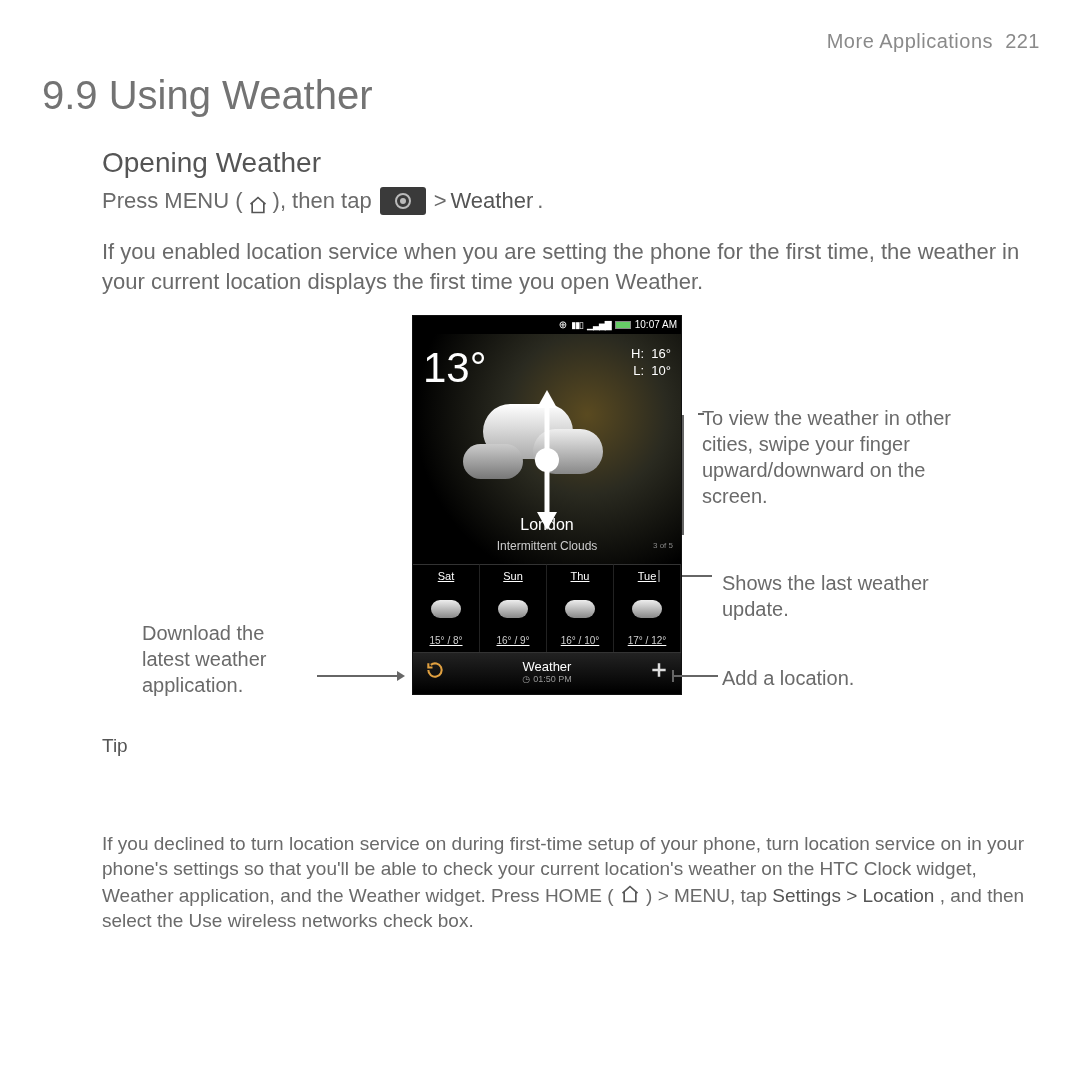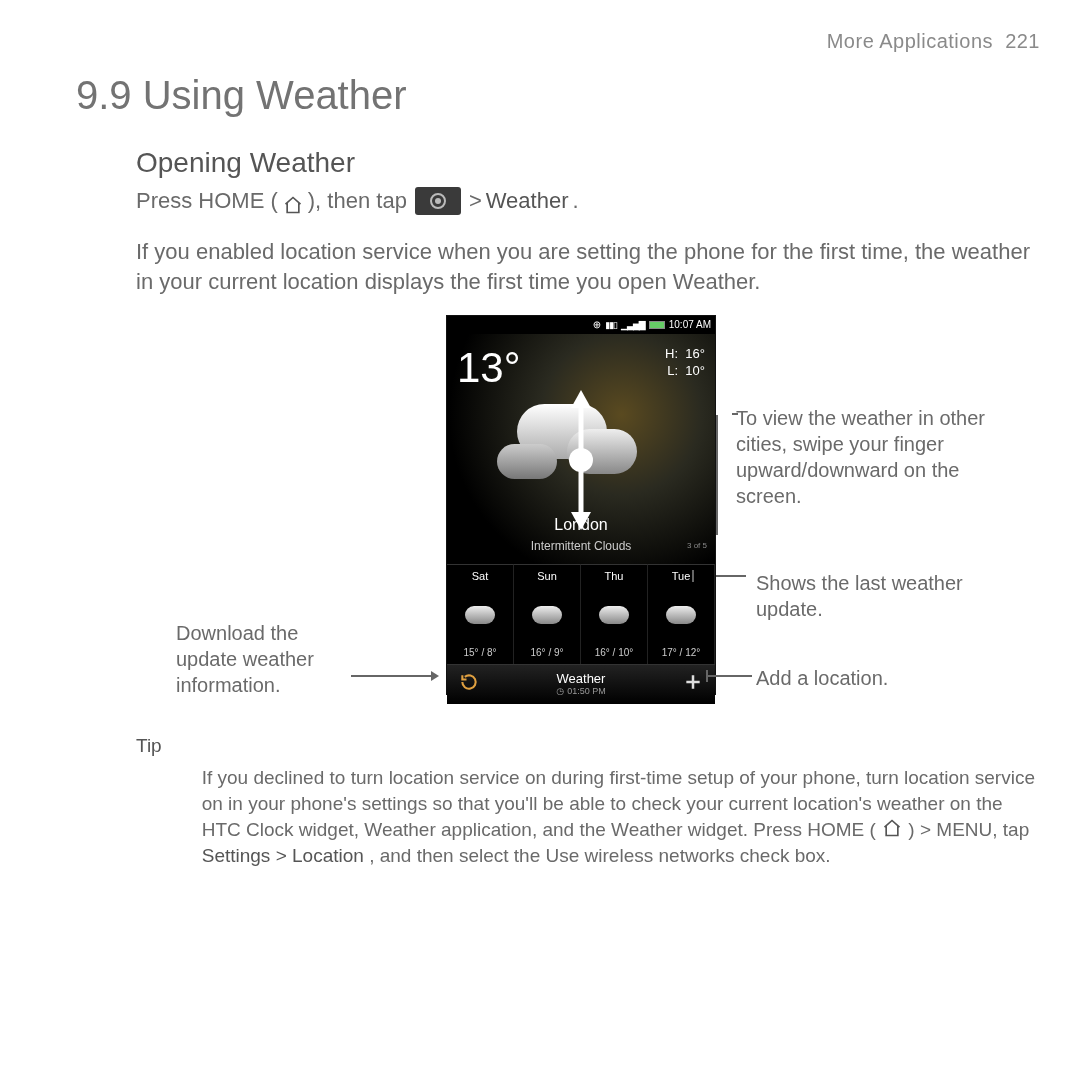--- a/index.html
+++ b/index.html
@@ -6,21 +6,21 @@
   body {
     font-family: "Helvetica Neue", Arial, sans-serif;
     width: 1080px;
     height: 1080px;
     background: #fff;
     color: #6a6a6a;
     position: relative;
     font-weight: 300;
   }
   .page {
-    padding: 30px 40px 0 76px;
+    padding: 30px 40px 0 42px;
   }
   .running-head {
     text-align: right;
     font-size: 20px;
     color: #8a8a8a;
     margin-bottom: 20px;
     letter-spacing: 0.5px;
   }
   .running-head .pagenum { margin-left: 6px; }
   h1.section-title {
@@ -96,21 +96,21 @@
     filter: blur(0.5px);
     box-shadow: 0 0 0 0 #ddd;
   }
   .c1{ width:90px; height:55px; left:70px; top:70px; background:linear-gradient(#fff,#aaa); border-radius:40px;}
   .c2{ width:70px; height:45px; left:120px; top:95px; background:linear-gradient(#eee,#888); border-radius:40px;}
   .c3{ width:60px; height:35px; left:50px; top:110px; background:linear-gradient(#ccc,#777); border-radius:40px;}
   .city { position:absolute; bottom:28px; width:100%; text-align:center; font-size:16px;}
   .desc { position:absolute; bottom:10px; width:100%; text-align:center; font-size:12px; color:#ccc;}
   .counter { position:absolute; bottom:12px; right:8px; font-size:8px; color:#888;}
   .forecast-row {
-    display:flex; height:100px; background:#000;
+    display:flex; height:88px; background:#000;text-decoration:underline;
   }
   .fc {
     flex:1; border-top:1px solid #333; border-right:1px solid #222;
     display:flex; flex-direction:column; align-items:center; justify-content:space-between;
     padding:4px 0; font-size:11px;
   }
   .fc .mini-cloud{
     width:30px; height:18px; background:linear-gradient(#eee,#888); border-radius:12px; margin:2px 0;
   }
   .fc .t { font-size:10px; color:#ccc;}
@@ -142,42 +142,42 @@
   .l-r3  { left:570px; top:360px; width:46px; height:2px;}
   .l-l   { left:215px; top:360px; width:86px; height:2px;}
   .l-l-arrow, .l-r3-arrow { position:absolute; top:-4px; width:0;height:0; border-top:5px solid transparent; border-bottom:5px solid transparent;}
   .l-l-arrow{ right:-2px; border-left:8px solid #666;}
   .l-r3-tick{ position:absolute; left:570px; top:355px; width:2px; height:12px; background:#666;}
   .l-r1-tick{ position:absolute; left:596px; top:98px; width:6px; height:2px; background:#666;}
   .l-r2-tick{ position:absolute; left:556px; top:255px; width:2px; height:12px; background:#666;}
 
   
   .tip-row {
-    display:flex; gap:40px; margin-top:18px; font-size:19px; line-height:1.35;
+    display:flex; gap:40px; margin-top:18px; font-size:19px; line-height:1.35;flex-direction:column;
   }
   .tip-label { font-weight:400; color:#555; flex:0 0 auto;}
   .tip-body { flex:1;margin-top:32px; }
 </style>
 </head>
 <body>
 
 <div class="page">
   <div class="running-head">
     <span>More Applications</span>
     <span class="pagenum">221</span>
   </div>
 
   <h1 class="section-title">9.9  Using Weather</h1>
 
   <div class="body-block">
 
     <h2 class="subhead">Opening Weather</h2>
 
     <p class="inline-line">
-      <span>Press HOME ( </span>
+      <span>Press MENU ( </span>
       <span class="home-icon">
         <svg viewBox="0 0 24 24">
             <path fill="none" stroke="#555" stroke-width="2" d="M3 11 L12 3 L21 11 M5 10 V21 H19 V10"></path>
           </svg>
       </span>
       <span> ), then tap </span>
       <span class="apps-chip">
           <span class="dot"></span>
         </span>
       <span>  &gt; </span>
@@ -257,21 +257,21 @@
             <svg viewBox="0 0 24 24">
                 <path stroke="#ddd" stroke-width="3" d="M12 4v16M4 12h16"></path>
               </svg>
           </span>
         </div>
       </div>
 
       <div class="callout co-right1">To view the weather in other cities, swipe your finger upward/downward on the screen.</div>
       <div class="callout co-right2">Shows the last weather update.</div>
       <div class="callout co-right3">Add a location.</div>
-      <div class="callout co-left">Download the update weather information.</div>
+      <div class="callout co-left">Download the latest weather application.</div>
 
       <div class="leader l-r1a"></div>
       <div class="l-r1-tick"></div>
       <div class="leader l-r2a"></div>
       <div class="l-r2-tick"></div>
       <div class="leader l-r3"></div>
       <div class="l-r3-tick"></div>
       <div class="leader l-l">
           <span class="l-l-arrow"></span>
         </div>

